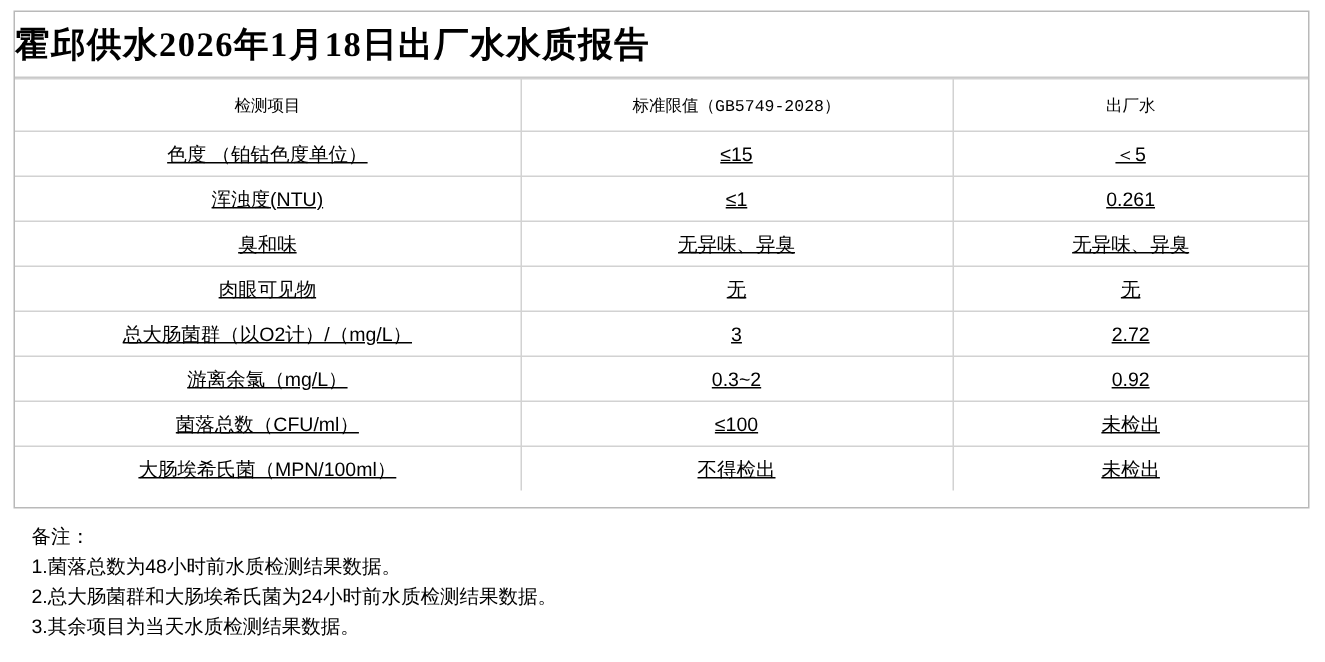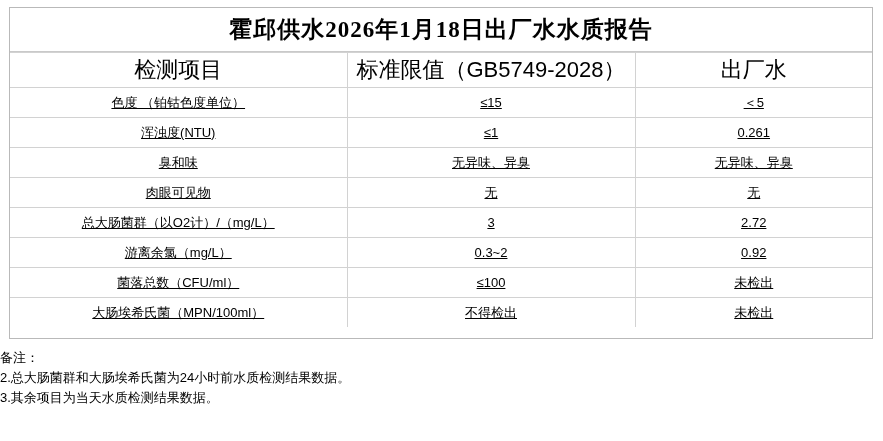--- a/index.html
+++ b/index.html
@@ -27,21 +27,20 @@
     top: 7px;
     width: 864px;
     height: 332px;
     border: 1px solid #b9b9b9;
     box-sizing: border-box;
     background: #ffffff;
   }
   .report-title {
     height: 43px;
     line-height: 43px;
-    text-align: center;
     font-size: 23px;
     font-weight: bold;
     letter-spacing: 1px;
     border-bottom: 1px solid #c9c9c9;
     font-family: "Liberation Serif", "DejaVu Serif", serif;
   }
   table.water-table {
     width: 100%;
     border-collapse: collapse;
     table-layout: fixed;
@@ -51,42 +50,42 @@
   table.water-table col.c3 { width: 237px; }
   table.water-table th, table.water-table td {
     border: 1px solid #d2d2d2;
     text-align: center;
     vertical-align: middle;
     padding: 0;
     font-weight: normal;
   }
   table.water-table thead th {
     height: 34px;
-    font-size: 22px;
-    font-family: Liberation Sans, sans-serif;
+    font-size: 11px;
+    font-family: Liberation Mono, monospace;
   }
   table.water-table tbody td {
     height: 29px;
     font-size: 13px;
     text-decoration: underline;
   }
   table.water-table tr td:first-child,
   table.water-table tr th:first-child {
     border-left: none;
   }
   table.water-table tr td:last-child,
   table.water-table tr th:last-child {
     border-right: none;
   }
   table.water-table tbody tr:last-child td {
     border-bottom: none;
   }
   .notes {
     position: absolute;
-    left: 0;
+    left: 21px;
     top: 348px;
     width: 860px;
     font-size: 13px;
     line-height: 20px;
   }
   .notes .note-line {
     white-space: nowrap;
   }
 </style>
 </head>
@@ -151,17 +150,18 @@
           <td>大肠埃希氏菌（MPN/100ml）</td>
           <td>不得检出</td>
           <td>未检出</td>
         </tr>
       </tbody>
     </table>
   </div>
 
   <div class="notes">
     <div class="note-line">备注：</div>
+    <div class="note-line">1.菌落总数为48小时前水质检测结果数据。</div>
     <div class="note-line">2.总大肠菌群和大肠埃希氏菌为24小时前水质检测结果数据。</div>
     <div class="note-line">3.其余项目为当天水质检测结果数据。</div>
   </div>
 
 </div>
 
 </body></html>

